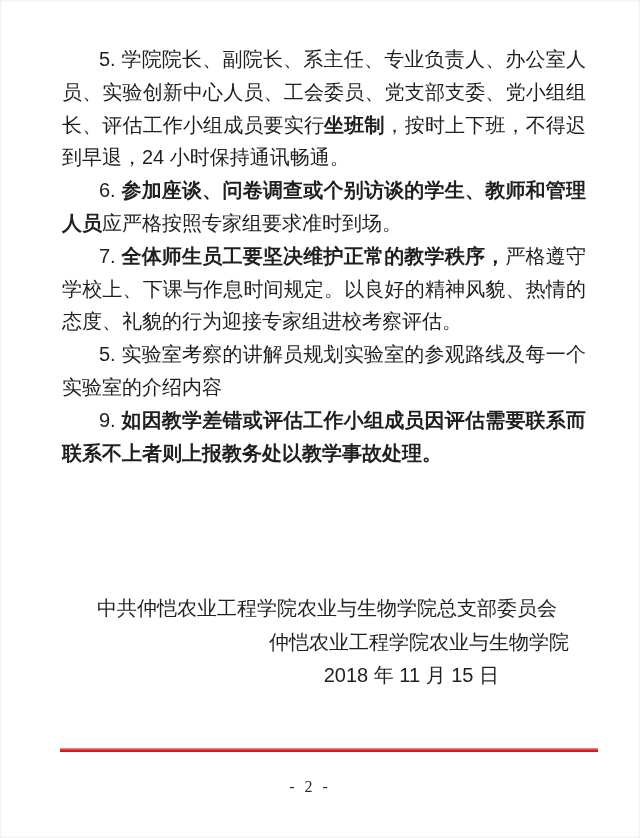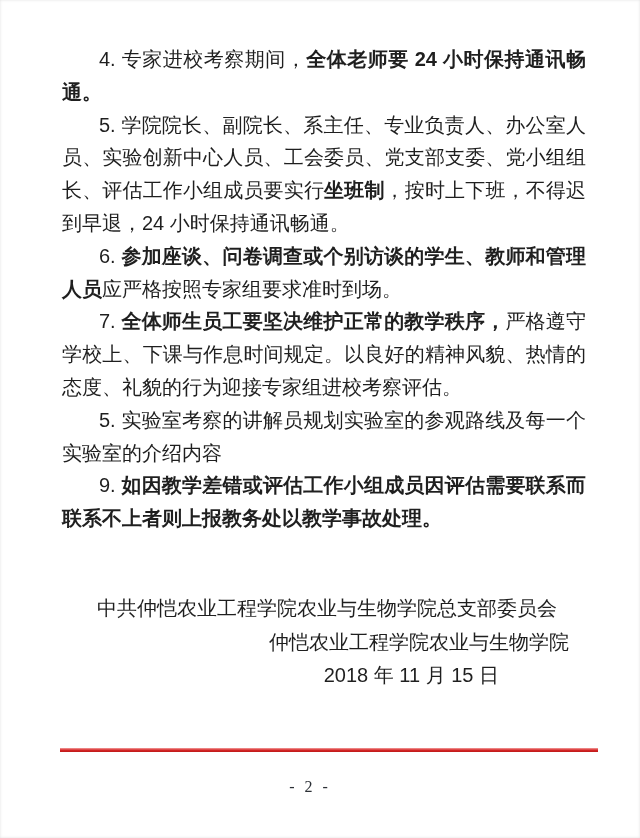--- a/index.html
+++ b/index.html
@@ -75,21 +75,20 @@
     letter-spacing: 3px;
     color: #2c3036;
   }
 </style>
 </head>
 <body>
 
 <div class="page" style="background: rgb(255, 255, 255); color: rgb(31, 31, 31);">
 
   <div class="content">
-      <p><span>4. 专家进校考察期间，</span><span class="seg-bold">全体老师要 24 小时保持通讯畅通。</span></p>
       <p><span>5. 学院院长、副院长、系主任、专业负责人、办公室人员、实验创新中心人员、工会委员、党支部支委、党小组组长、评估工作小组成员要实行</span><span class="seg-bold">坐班制</span><span>，按时上下班，不得迟到早退，24 小时保持通讯畅通。</span></p>
       <p><span>6. </span><span class="seg-bold">参加座谈、问卷调查或个别访谈的学生、教师和管理人员</span><span>应严格按照专家组要求准时到场。</span></p>
       <p><span>7. </span><span class="seg-bold">全体师生员工要坚决维护正常的教学秩序，</span><span>严格遵守学校上、下课与作息时间规定。以良好的精神风貌、热情的态度、礼貌的行为迎接专家组进校考察评估。</span></p>
       <p><span>5. 实验室考察的讲解员规划实验室的参观路线及每一个实验室的介绍内容</span></p>
       <p><span>9. </span><span class="seg-bold">如因教学差错或评估工作小组成员因评估需要联系而联系不上者则上报教务处以教学事故处理。</span></p>
     </div>
 
   <div class="signature">
       <div class="sig-line">中共仲恺农业工程学院农业与生物学院总支部委员会</div>
       <div class="sig-line">仲恺农业工程学院农业与生物学院</div>

